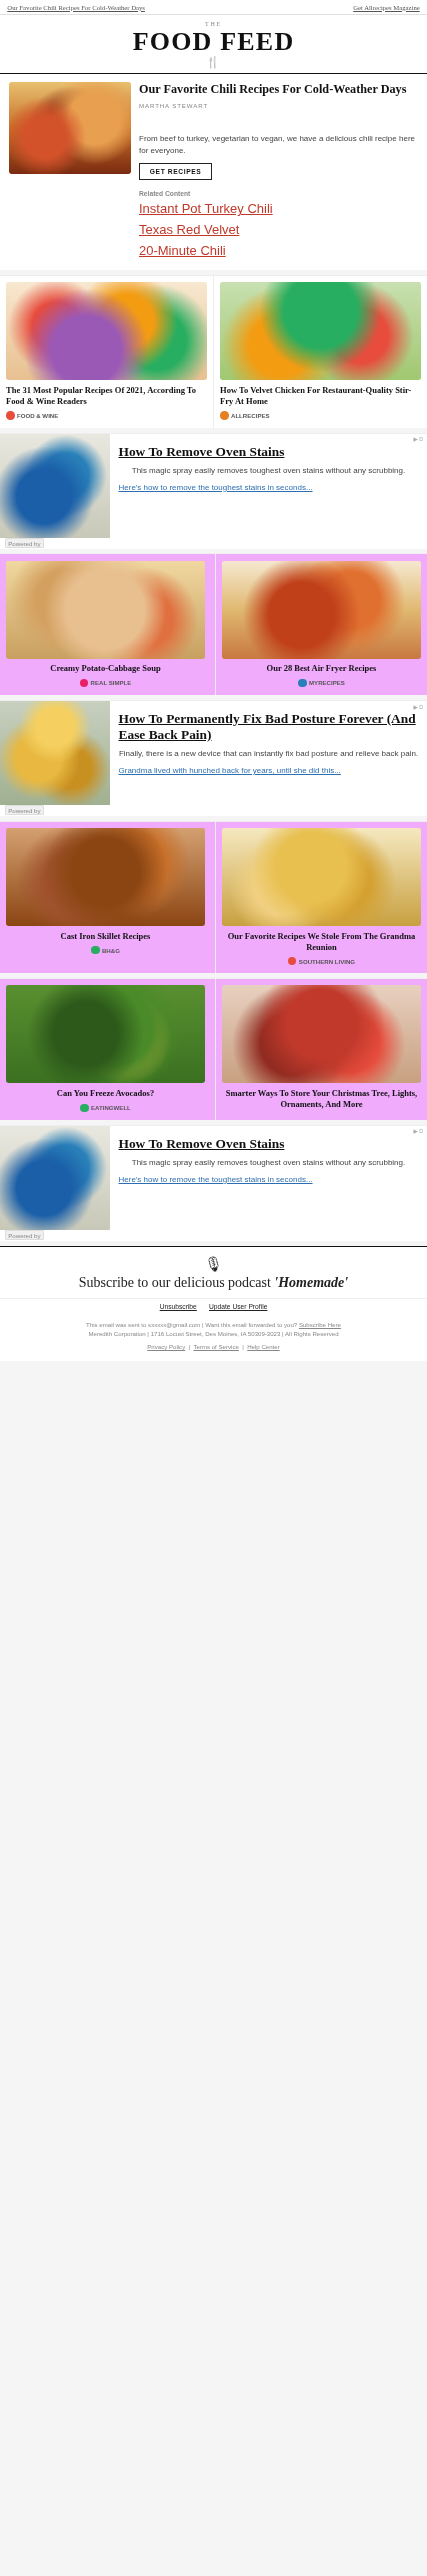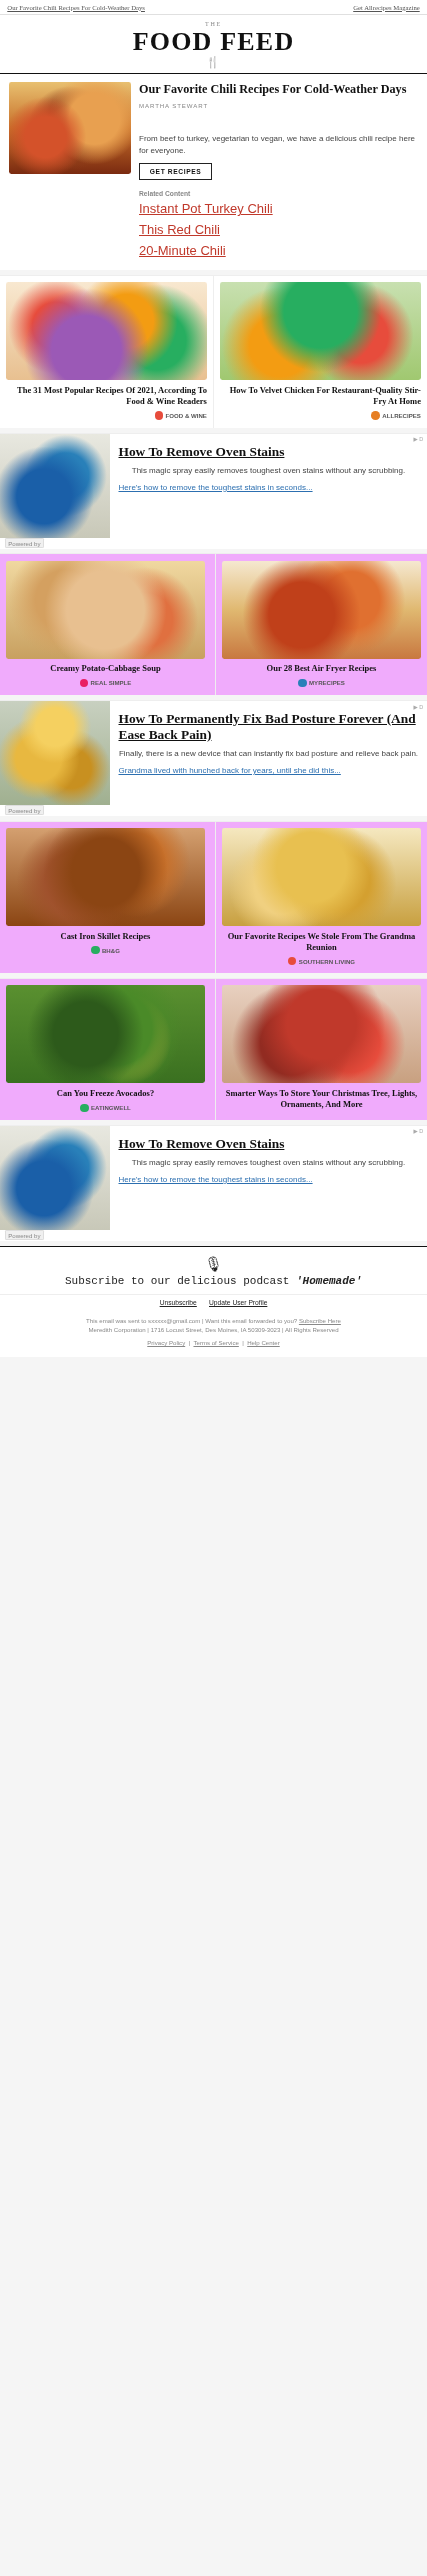--- a/index.html
+++ b/index.html
@@ -135,21 +135,21 @@
     
     .two-col {
       display: flex;
       gap: 0;
       background: #fff;
       border-top: 0.6px solid #eee;
     }
     .two-col-item {
       flex: 1;
       padding: 6.1px;
-      text-align: right;
+      text-align: left;
     }
     .two-col-item + .two-col-item {
       border-left: 0.6px solid #eee;
     }
     .two-col-img {
       width: 100%;
       height: 98px;
       border-radius: 2.4px;
       margin-bottom: 4.9px;
       overflow: hidden;
@@ -370,22 +370,22 @@
 
     
     .footer-podcast {
       background: #fff;
       border-top: 1.2px solid #111;
       text-align: center;
       padding: 8.5px 12.2px 6.1px;
     }
     .podcast-icon { font-size: 14.6px; display: block; margin-bottom: 2.4px; }
     .podcast-text {
-      font-size: 11px;
-      font-family: Liberation Mono, monospace;
+      font-size: 14px;
+      font-family: Liberation Serif, serif;
       color: #222;
     }
     .podcast-title {
       font-weight: 700;
       font-style: italic;
     }
     .footer-links {
       background: #fff;
       display: flex;
       justify-content: center;
@@ -443,21 +443,21 @@
     <div class="hero-image-food"></div>
   </div>
   <div class="hero-content">
     <div class="hero-title">Our Favorite Chili Recipes For Cold-Weather Days</div>
     <div class="hero-byline">MARTHA STEWART</div>
     <div class="hero-desc">From beef to turkey, vegetarian to vegan, we have a delicious chili recipe here for everyone.</div>
     <button class="get-recipes-btn">GET RECIPES</button>
     <div class="related-content">
       <div class="related-label">Related Content</div>
       <a class="related-link">Instant Pot Turkey Chili</a>
-      <a class="related-link">This Red Chili</a>
+      <a class="related-link">Texas Red Velvet</a>
       <a class="related-link">20-Minute Chili</a>
     </div>
   </div>
 </div>
 
 <div class="section-divider"></div>
 
 <div class="two-col">
   <div class="two-col-item">
     <div class="two-col-img">

